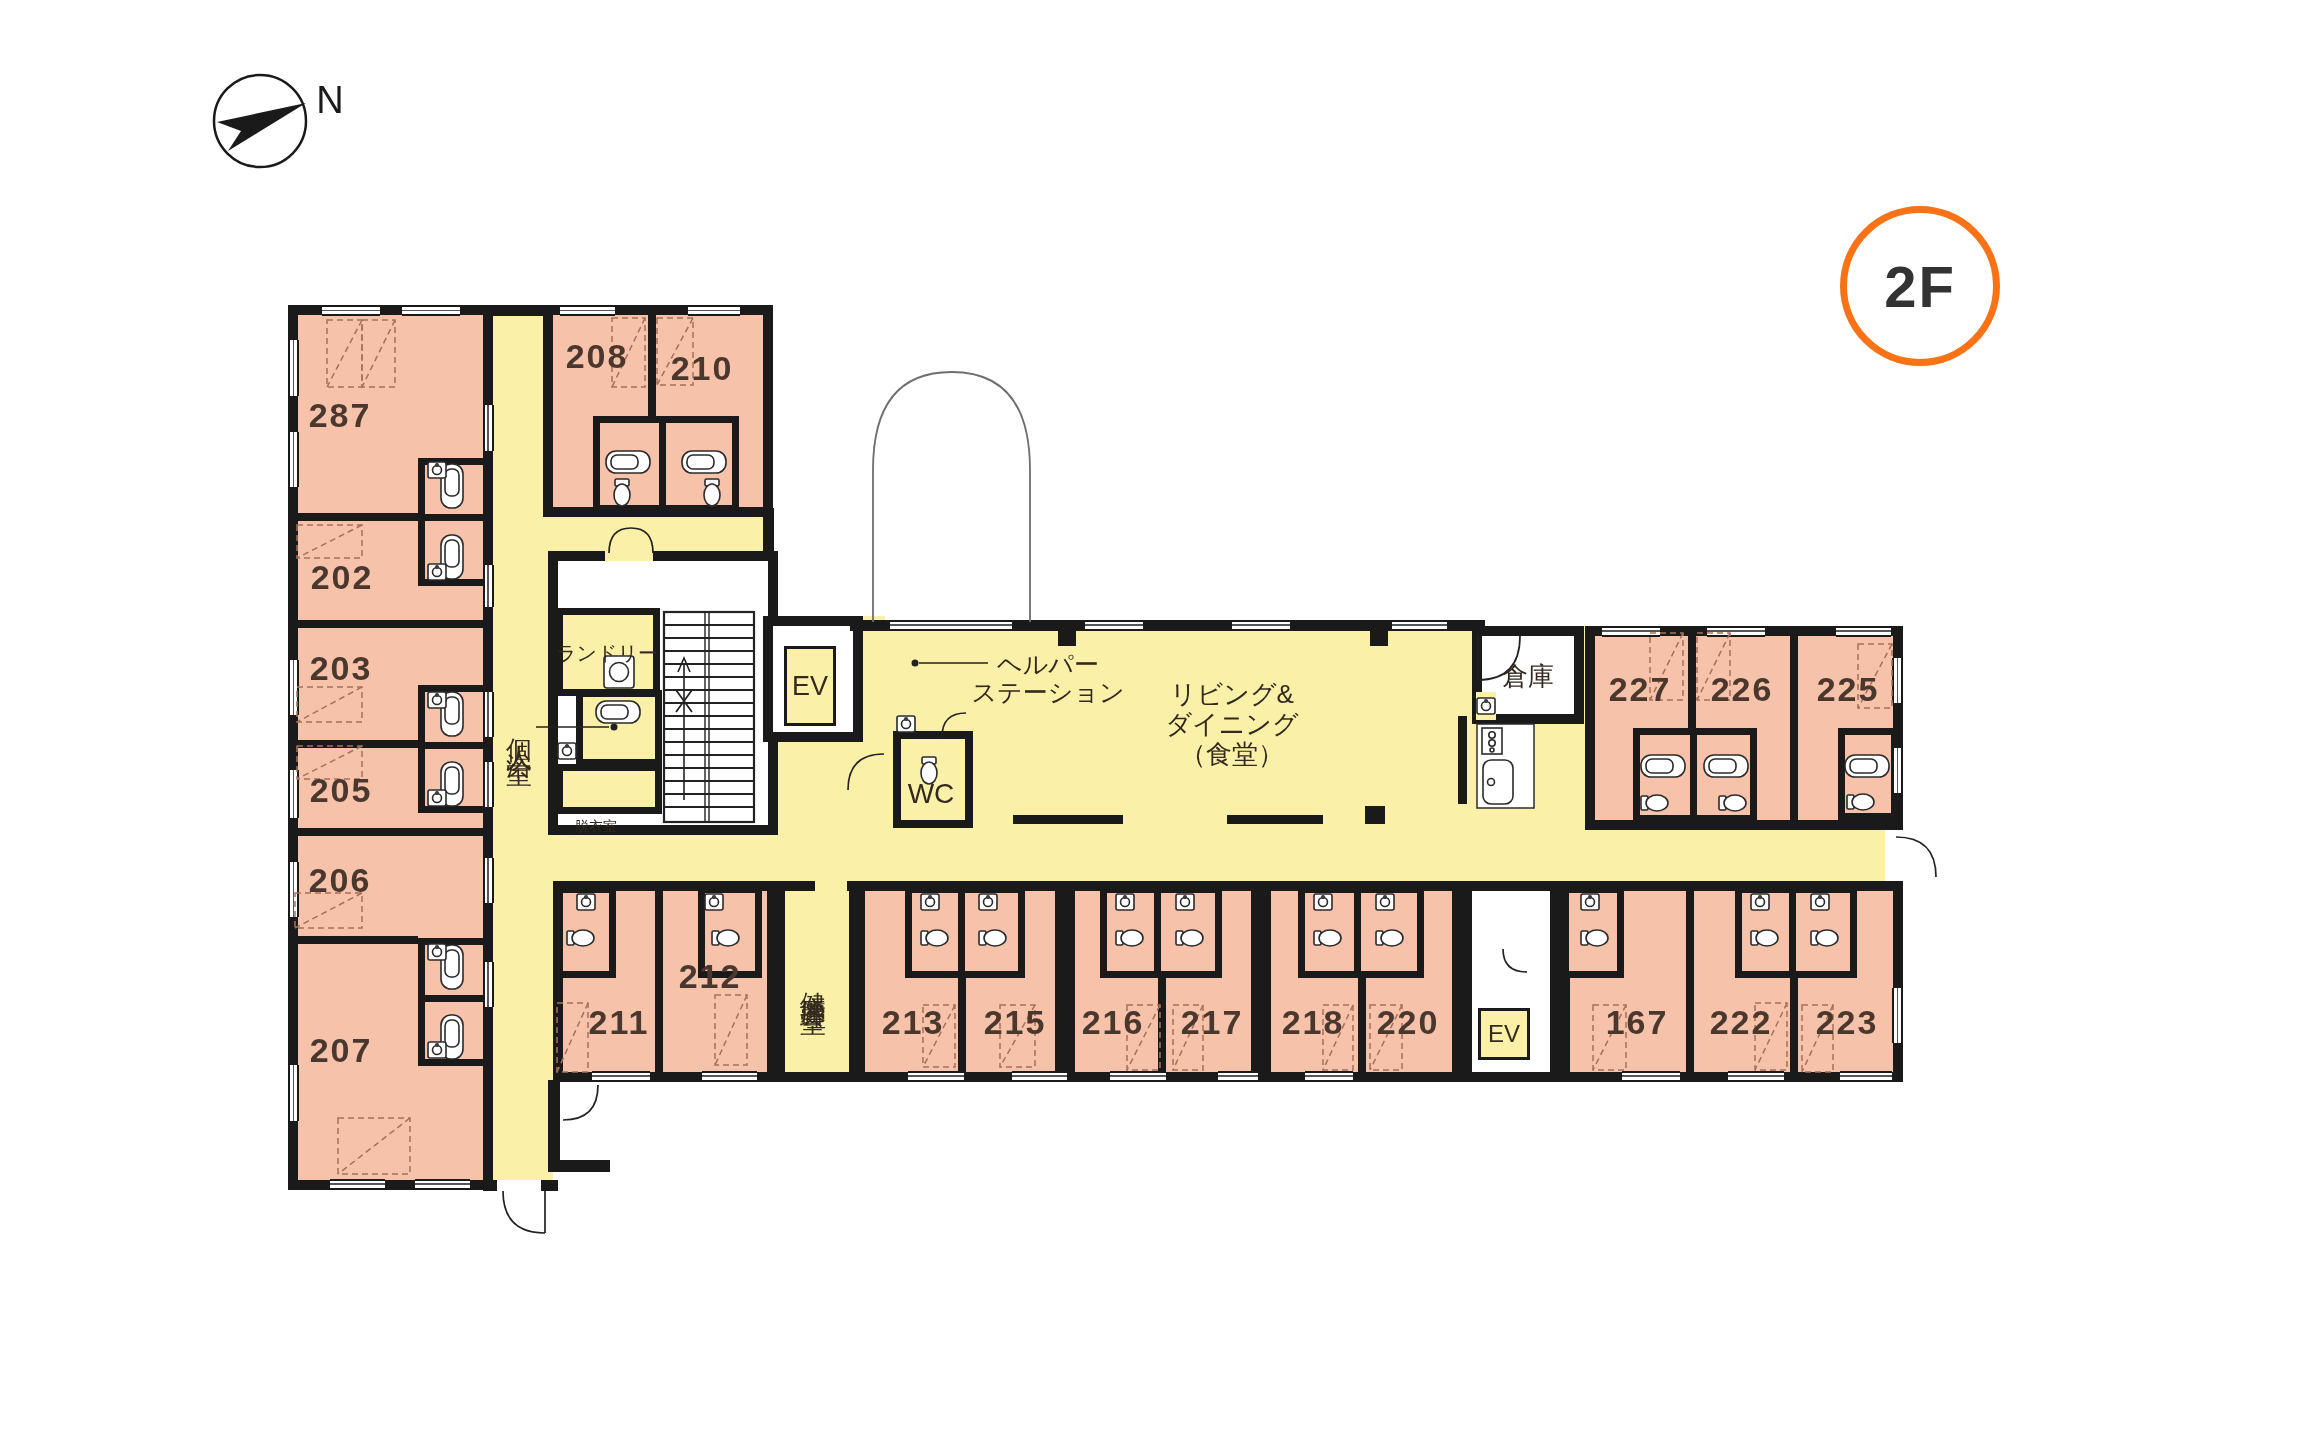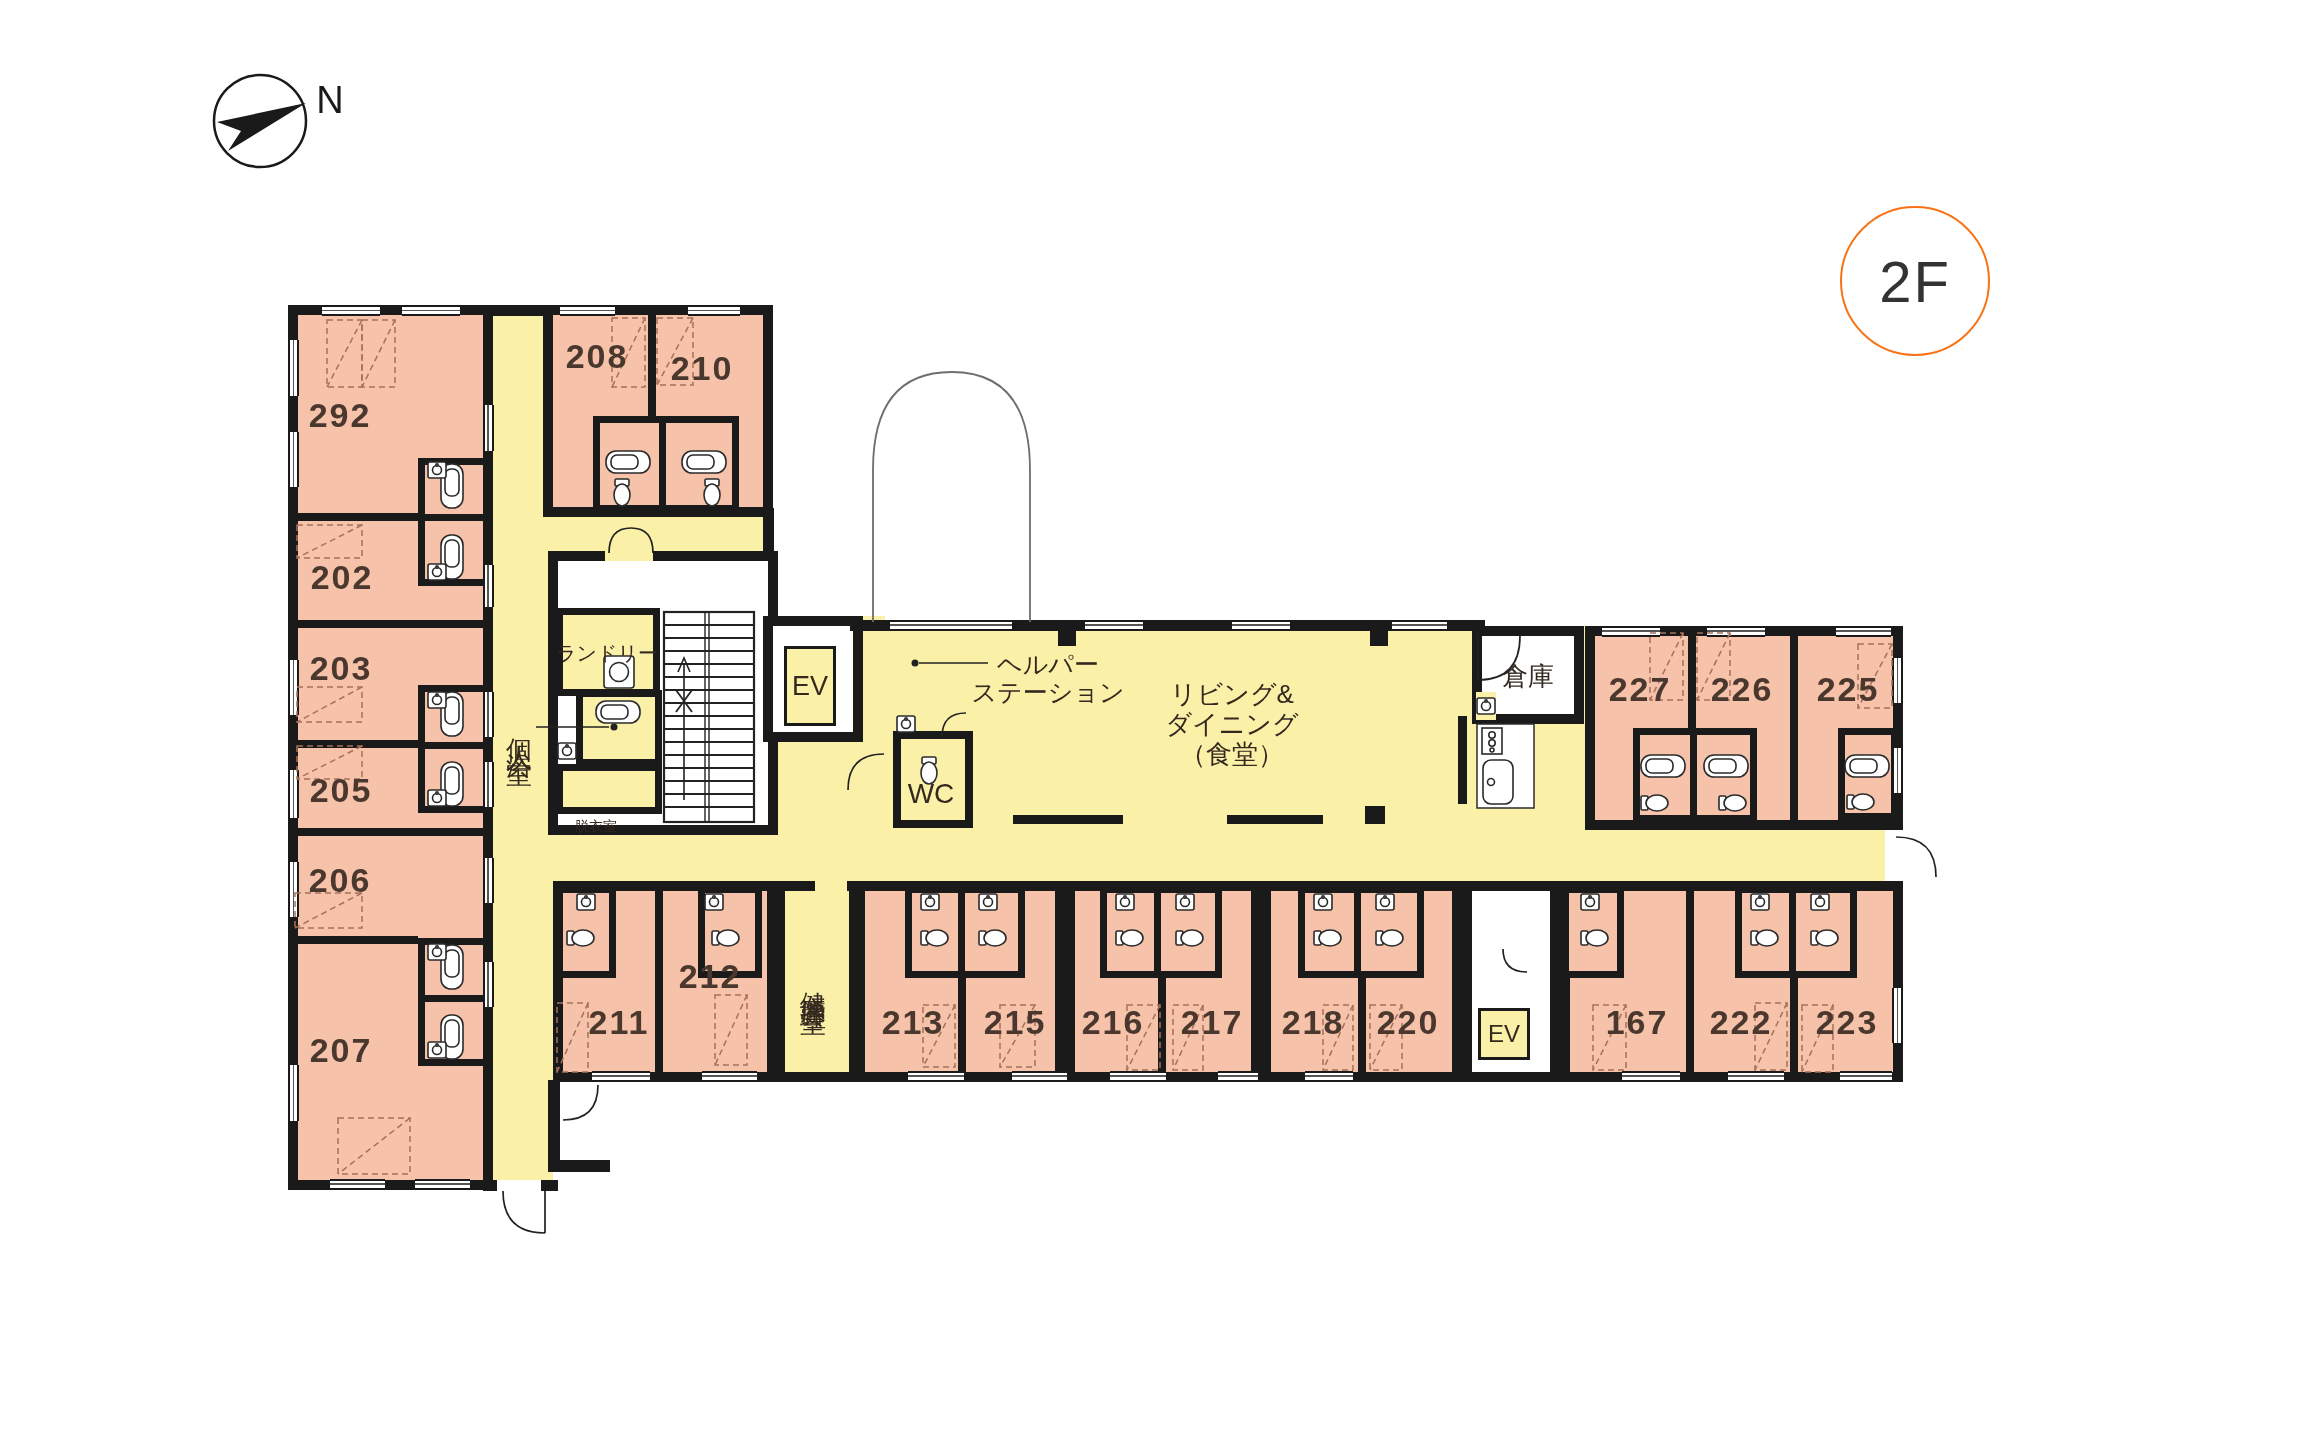--- a/index.html
+++ b/index.html
@@ -15,22 +15,22 @@
   .yroom{background:#fbf0a8;border:7px solid #1a1a1a}
   .evbox{background:#fbf0a8;border:3px solid #1a1a1a}
   .wh{height:11px;background:linear-gradient(#1a1a1a 0 2px,#fff 2px 4.5px,#555 4.5px 6px,#fff 6px 9px,#1a1a1a 9px 11px)}
   .wv{width:11px;background:linear-gradient(90deg,#1a1a1a 0 2px,#fff 2px 4.5px,#555 4.5px 6px,#fff 6px 9px,#1a1a1a 9px 11px)}
   .lbl{position:absolute;transform:translate(-50%,-50%);white-space:nowrap;color:#33291f;z-index:40}
   .rnum{font-size:34px;font-weight:600;letter-spacing:2px;color:#4a382e}
   .jp{font-size:25px;font-weight:500}
   .vlbl{writing-mode:vertical-rl;text-orientation:upright;letter-spacing:7px}
   svg.overlay{position:absolute;left:0;top:0;z-index:30;pointer-events:none}
   .z5{z-index:5}.z8{z-index:8}.z10{z-index:10}.z12{z-index:12}
-  .badge2f{position:absolute;border:2px solid #f97316;border-radius:50%;display:flex;
-           align-items:center;justify-content:center;font-size:58px;font-weight:400;
+  .badge2f{position:absolute;border:7px solid #f97316;border-radius:50%;display:flex;
+           align-items:center;justify-content:center;font-size:58px;font-weight:700;
            color:#333;letter-spacing:2px;z-index:40}
 </style>
 </head>
 <body>
 
 <div id="plan">
 
   <div class="abs yellow z5" style="left:483px;top:305px;width:70px;height:885px"></div>
   <div class="abs yellow z5" style="left:483px;top:510px;width:290px;height:48px"></div>
   <div class="abs yellow z5" style="left:773px;top:616px;width:112px;height:267px"></div>
@@ -366,21 +366,21 @@
         <circle cx="619" cy="672" r="9.5"></circle>
       <use href="#sink" transform="translate(567,751)"></use>
       <rect x="1477" y="724" width="57" height="84" stroke-width="1.5"></rect>
       <use href="#stove" transform="translate(1492,741)"></use>
       <rect x="1483" y="760" width="30" height="44" rx="8"></rect>
         <circle cx="1491" cy="782" r="3.5"></circle>
       <use href="#sink" transform="translate(1486,706)"></use>
     </g>
   </svg>
 
-  <div class="lbl rnum" style="left:340px;top:415px">292</div>
+  <div class="lbl rnum" style="left:340px;top:415px">287</div>
   <div class="lbl rnum" style="left:342px;top:577px">202</div>
   <div class="lbl rnum" style="left:341px;top:668px">203</div>
   <div class="lbl rnum" style="left:341px;top:790px">205</div>
   <div class="lbl rnum" style="left:340px;top:880px">206</div>
   <div class="lbl rnum" style="left:341px;top:1050px">207</div>
   <div class="lbl rnum" style="left:597px;top:356px">208</div>
   <div class="lbl rnum" style="left:702px;top:368px">210</div>
   <div class="lbl rnum" style="left:619px;top:1022px">211</div>
   <div class="lbl rnum" style="left:710px;top:976px">212</div>
   <div class="lbl rnum" style="left:913px;top:1022px">213</div>

